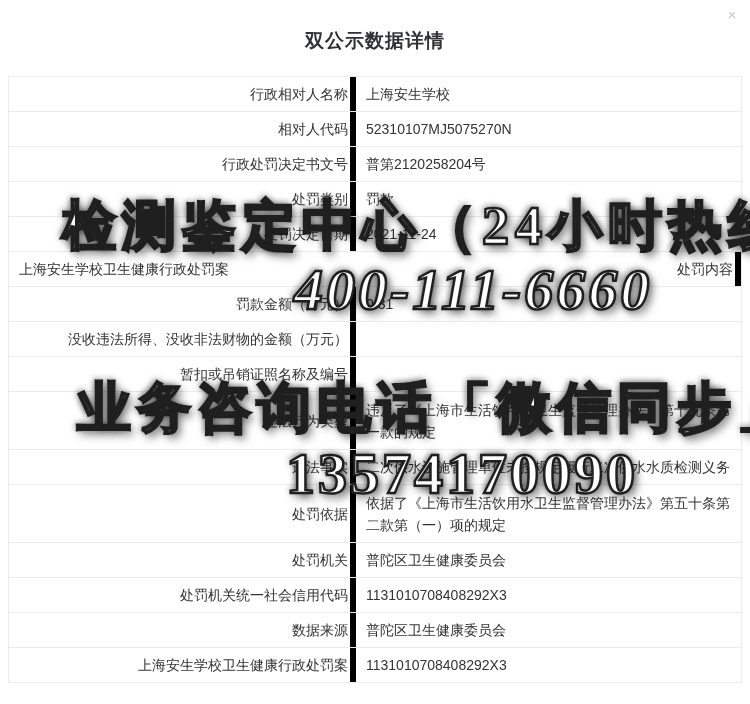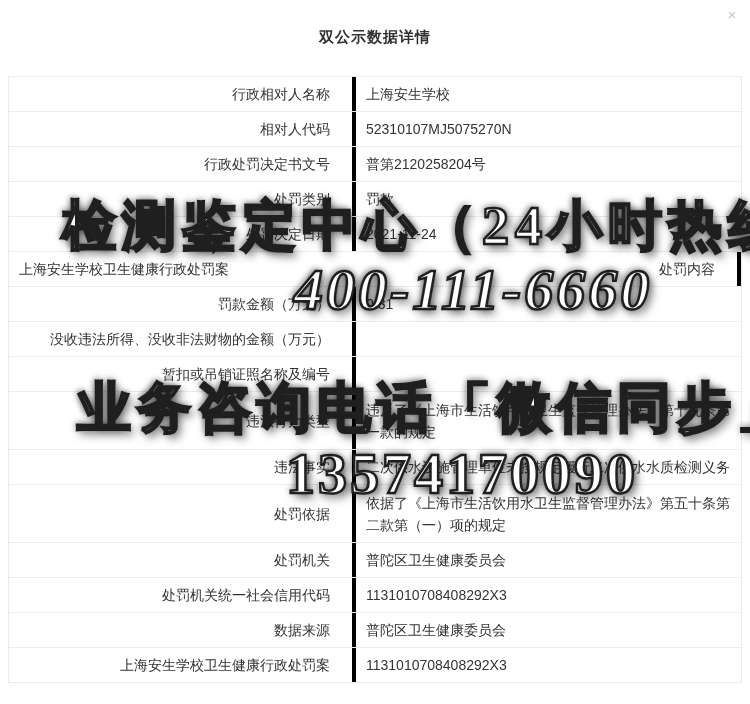--- a/index.html
+++ b/index.html
@@ -17,21 +17,21 @@
     inset: 0;
     background: #ffffff;
     overflow: hidden;
   }
   .modal-title {
     position: absolute;
     top: 28px;
     left: 0;
     right: 0;
     text-align: center;
-    font-size: 15px;
+    font-size: 19px;
     font-weight: 700;
     color: #303133;
     letter-spacing: 1px;
   }
   .close-btn {
     position: absolute;
     top: 5px;
     right: 8px;
     width: 20px;
     height: 20px;
@@ -67,23 +67,23 @@
     line-height: 22px;
     padding-top: 6px;
     padding-bottom: 6px;
     box-sizing: border-box;
   }
   .cell.label {
     width: 347px;
     flex: 0 0 347px;
     justify-content: flex-end;
     text-align: right;
-    padding-right: 22px;
+    padding-right: 2px;
     padding-left: 8px;
-    border-right: 4px solid #000000;
+    border-right: 6px solid #000000;
   }
   .cell.value {
     flex: 1 1 auto;
     justify-content: flex-start;
     text-align: left;
     padding-left: 10px;
     padding-right: 8px;
     word-break: break-all;
   }
   

